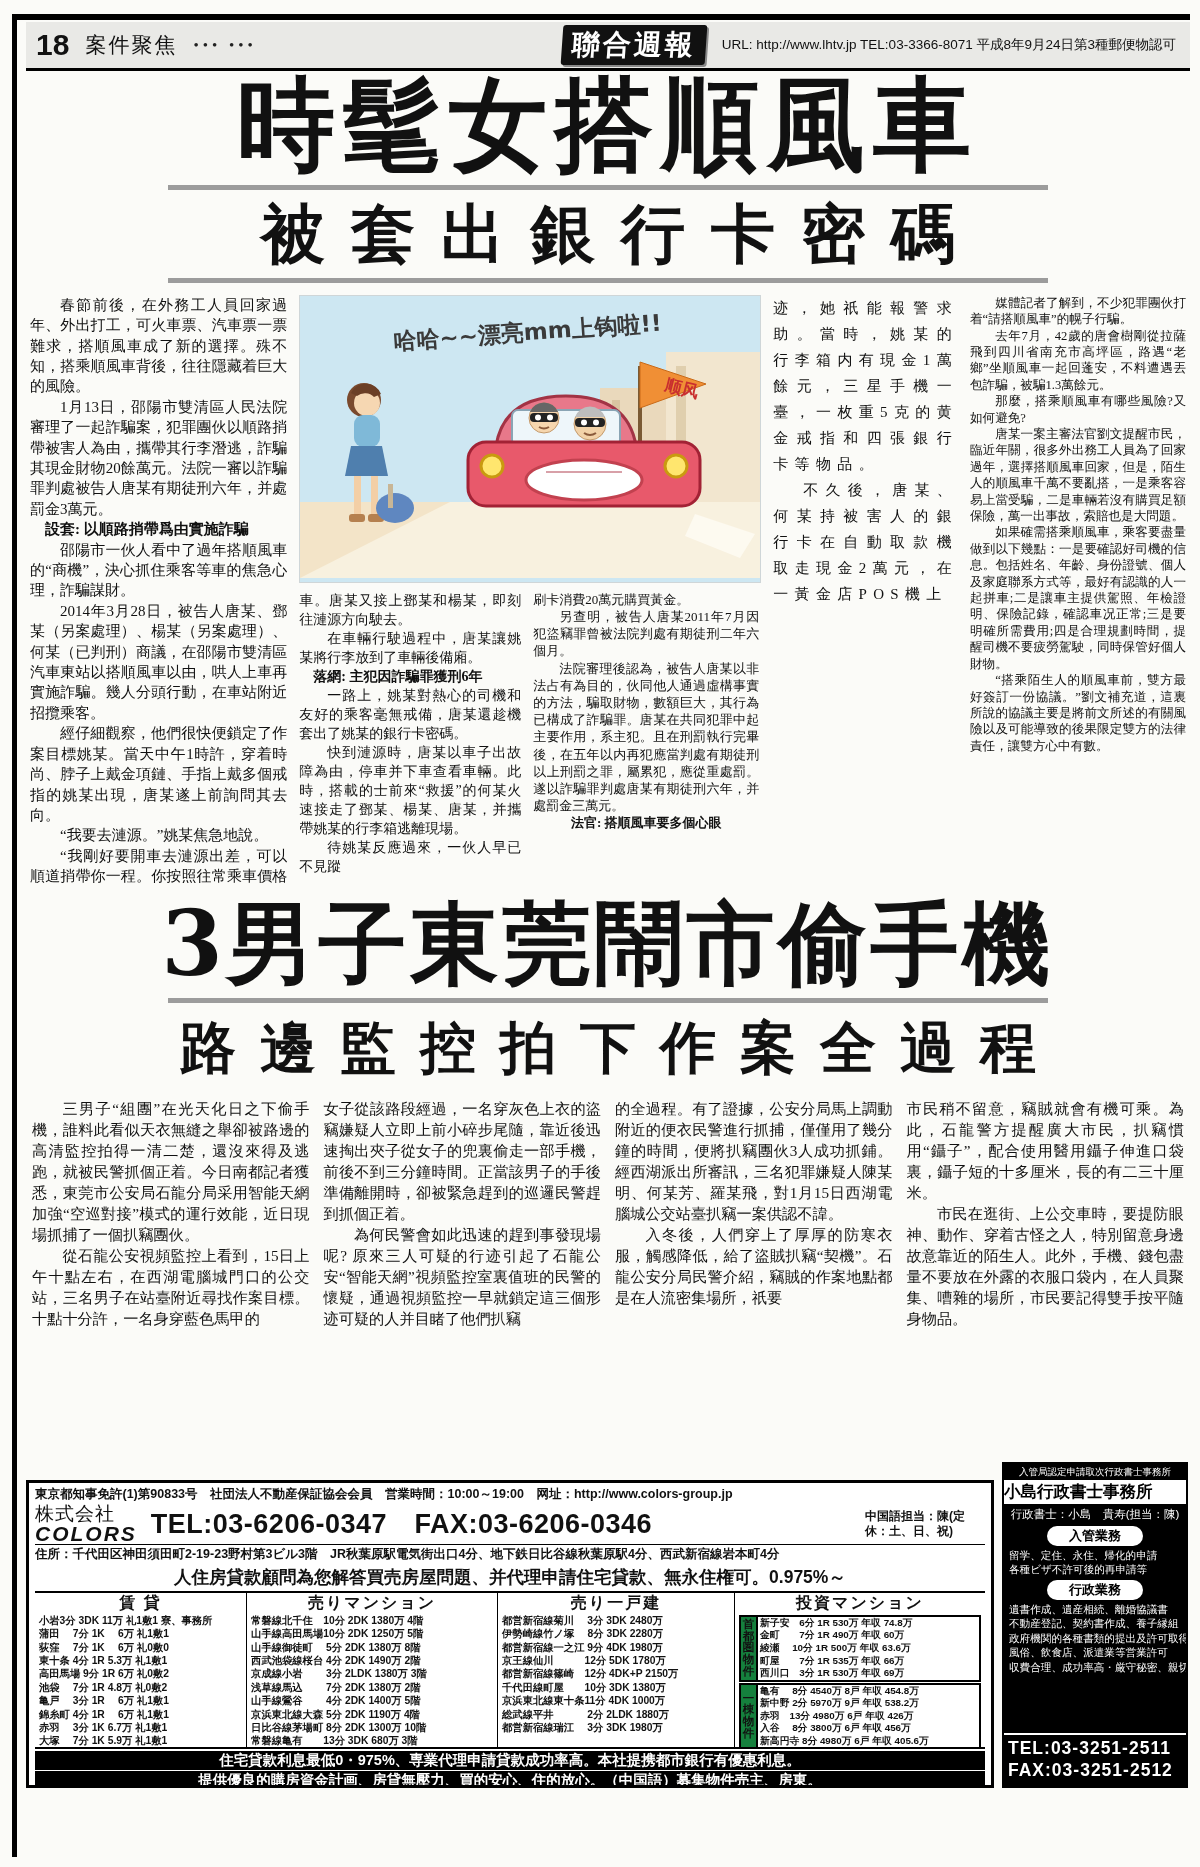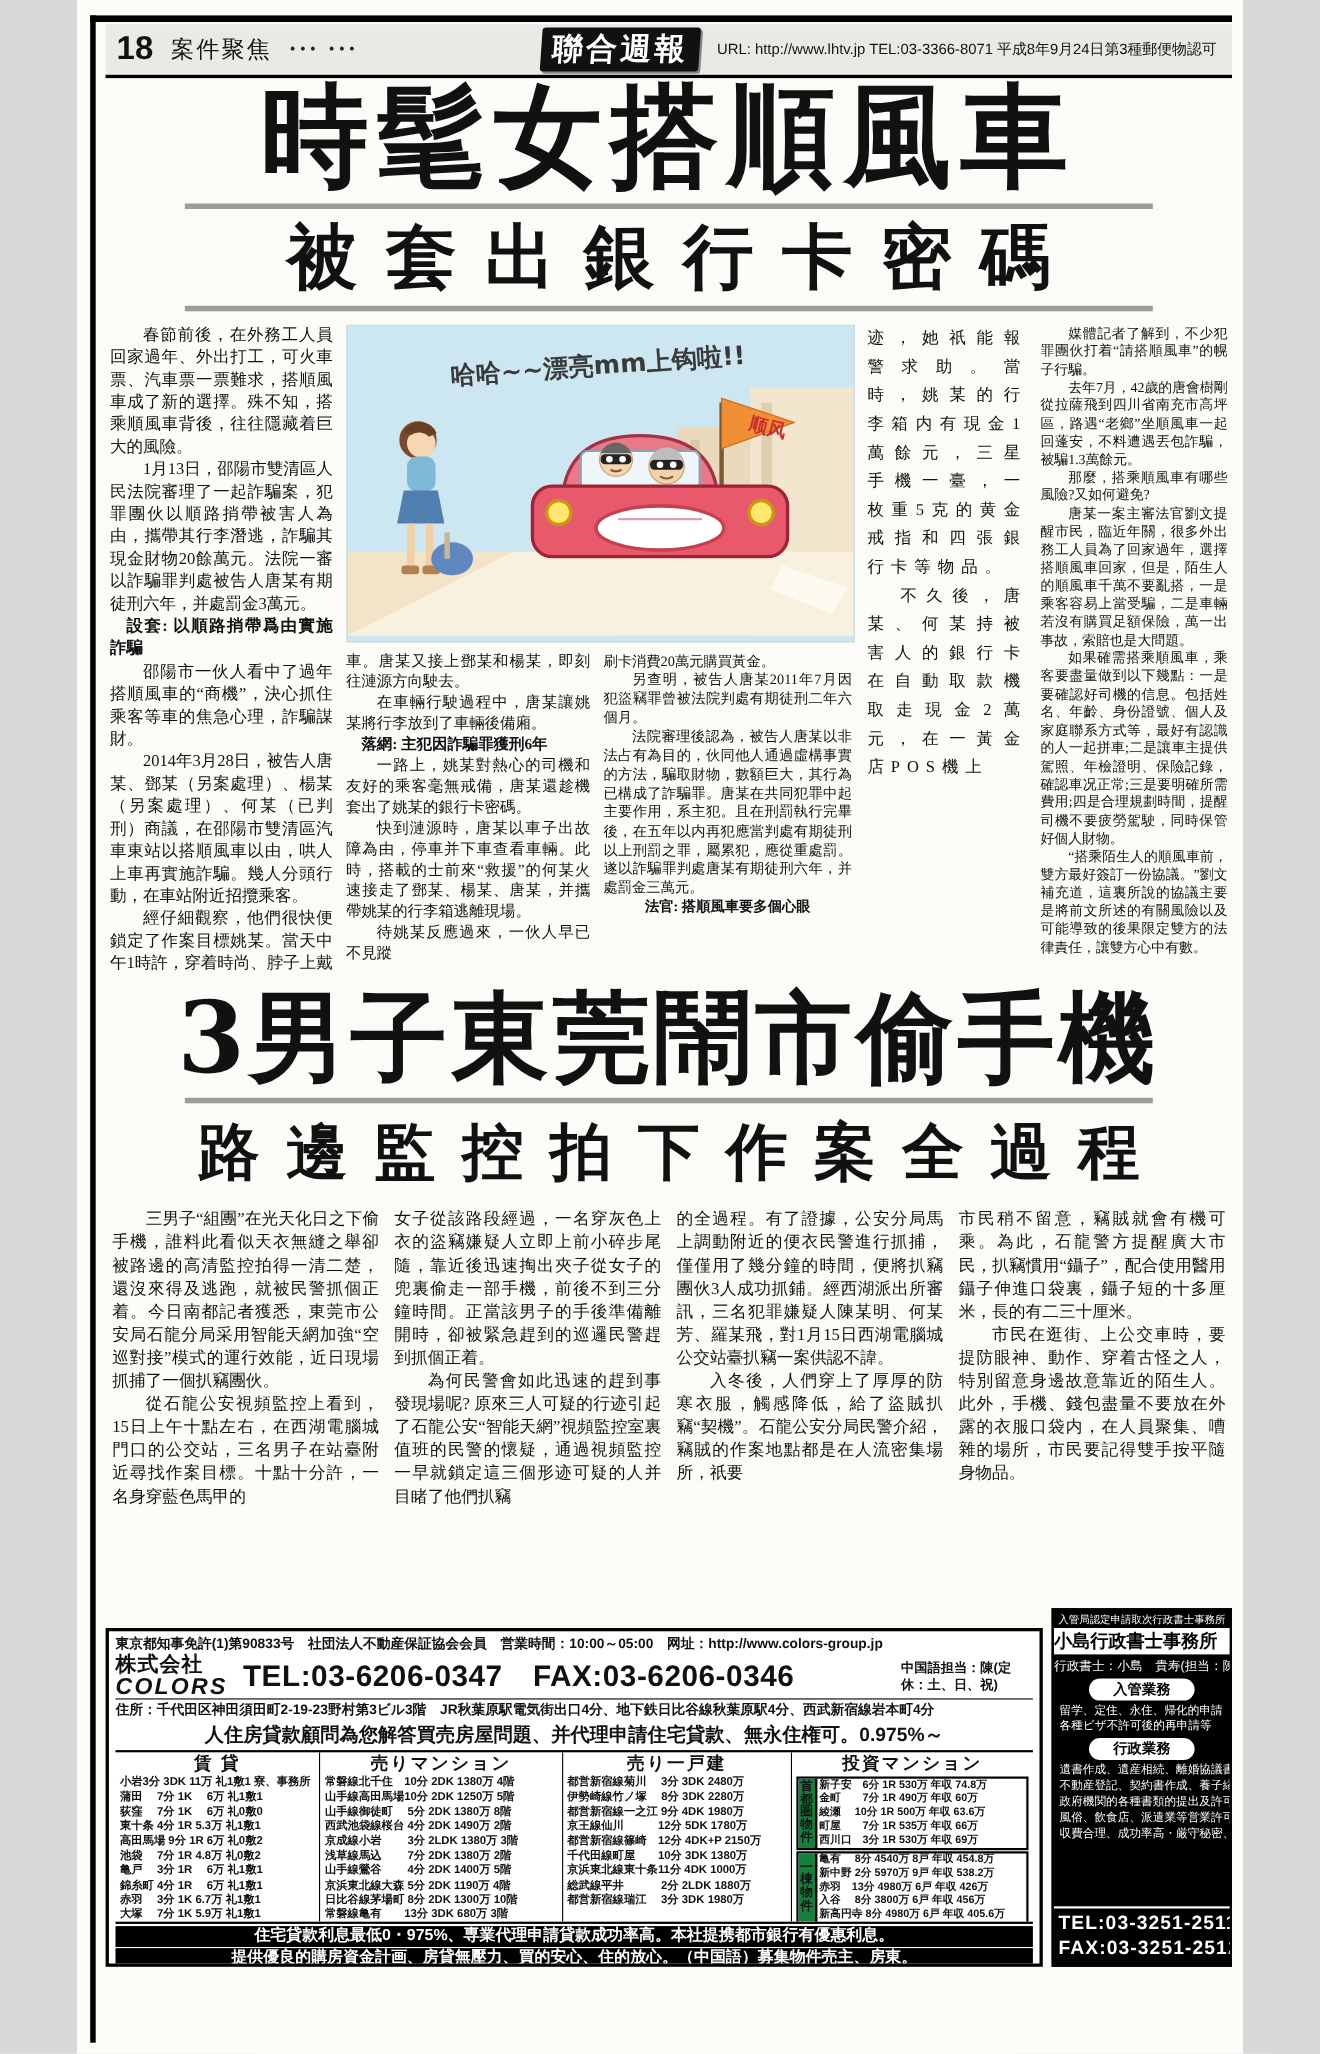--- a/index.html
+++ b/index.html
@@ -1,18 +1,18 @@
 <!DOCTYPE html>
 <html><head>
 <meta charset="utf-8">
 <style>
   * { box-sizing: border-box; margin: 0; padding: 0; }
   body { background: #d8d8d8; font-family: "Liberation Serif", serif; color: #111; }
   .np-page {
-    position: relative; width: 1060px; height: 1867px; margin: 0 auto;
+    position: relative; width: 1200px; height: 1867px; margin: 0 auto;
     background: #fbfbf8; overflow: hidden; padding: 14px 10px 6px 12px;
   }
   .frame-top { height: 6px; background: #000; margin-bottom: 2px; }
   .frame-left { position: absolute; left: 12px; top: 14px; bottom: 10px; width: 5px; background: #000; }
   .inner { margin-left: 14px; }
 
   
   .hdr { display: flex; align-items: center; background: #e9e9e6; padding: 3px 14px 3px 10px; gap: 16px; border-bottom: 3px solid #000; }
   .hdr .pagenum { font-family: "Liberation Sans", sans-serif; font-size: 30px; font-weight: bold; }
   .hdr .section { font-size: 21px; letter-spacing: 2px; }
@@ -67,21 +67,21 @@
   }
   .a2-body { display: flex; gap: 14px; margin: 14px 6px 0 6px; height: 348px; overflow: hidden; }
   .a2-col { flex: 1; font-size: 15.2px; line-height: 21px; }
 
   
   .ads { display: flex; gap: 8px; margin-top: 16px; align-items: flex-end; }
   .ad-colors { width: 968px; height: 308px; border: 3px solid #000; background: #fff; padding: 3px 6px; font-family: "Liberation Sans", sans-serif; overflow: hidden; }
   .adc-license { font-size: 12.5px; font-weight: bold; white-space: nowrap; overflow: hidden; }
   .adc-row2 { display: flex; align-items: center; gap: 14px; margin-top: 1px; }
   .adc-logo { line-height: 1; }
-  .adc-logo .l1 { font-size: 19px; font-weight: bold; letter-spacing: 1px; }
+  .adc-logo .l1 { font-size: 19px; font-weight: normal; letter-spacing: 1px; }
   .adc-logo .l2 { font-size: 21px; font-weight: bold; font-style: italic; letter-spacing: 2px; }
   .adc-telfax { font-size: 27px; font-weight: bold; white-space: nowrap; letter-spacing: 0.5px; }
   .adc-contact { font-size: 12px; font-weight: bold; margin-left: auto; text-align: left; width: 120px; line-height: 1.25; }
   .adc-address { font-size: 12.5px; font-weight: bold; white-space: nowrap; overflow: hidden; border-top: 1px solid #000; padding-top: 1px; }
   .adc-slogan { font-size: 17.5px; font-weight: bold; text-align: center; white-space: nowrap; overflow: hidden; padding: 2px 0; }
   .adc-table { display: flex; border-top: 2px solid #000; border-bottom: 2px solid #000; height: 158px; overflow: hidden; }
   .adc-sec { padding: 0 4px; overflow: hidden; }
   .adc-sec + .adc-sec { border-left: 1px solid #000; }
   .adc-sec-title { font-size: 16px; font-weight: bold; text-align: center; letter-spacing: 2px; }
   .adc-rows div { font-size: 10.3px; font-weight: bold; line-height: 13.4px; white-space: nowrap; }
@@ -246,21 +246,21 @@
           <div class="para">入冬後，人們穿上了厚厚的防寒衣服，觸感降低，給了盜賊扒竊“契機”。石龍公安分局民警介紹，竊賊的作案地點都是在人流密集場所，祇要</div>
         </div>
       <div class="col a2-col">
           <div class="para noindent">市民稍不留意，竊賊就會有機可乘。為此，石龍警方提醒廣大市民，扒竊慣用“鑷子”，配合使用醫用鑷子伸進口袋裏，鑷子短的十多厘米，長的有二三十厘米。</div>
           <div class="para">市民在逛街、上公交車時，要提防眼神、動作、穿着古怪之人，特別留意身邊故意靠近的陌生人。此外，手機、錢包盡量不要放在外露的衣服口袋内，在人員聚集、嘈雜的場所，市民要記得雙手按平隨身物品。</div>
         </div>
     </div>
 
     <div class="ads">
       <div class="ad-colors">
-        <div class="adc-license">東京都知事免許(1)第90833号　社団法人不動産保証協会会員　営業時間：10:00～05:00　网址：http://www.colors-group.jp</div>
+        <div class="adc-license">東京都知事免許(1)第90833号　社団法人不動産保証協会会員　営業時間：10:00～19:00　网址：http://www.colors-group.jp</div>
         <div class="adc-row2">
           <div class="adc-logo">
             <div class="l1">株式会社</div>
             <div class="l2">COLORS</div>
           </div>
           <div class="adc-telfax">TEL:03-6206-0347　FAX:03-6206-0346</div>
           <div class="adc-contact">中国語担当：陳(定休：土、日、祝)</div>
         </div>
         <div class="adc-address">住所：千代田区神田須田町2‐19‐23野村第3ビル3階　JR秋葉原駅電気街出口4分、地下鉄日比谷線秋葉原駅4分、西武新宿線岩本町4分</div>
         <div class="adc-slogan">人住房貸款顧問為您解答買売房屋問題、并代理申請住宅貸款、無永住権可。0.975%～</div>

